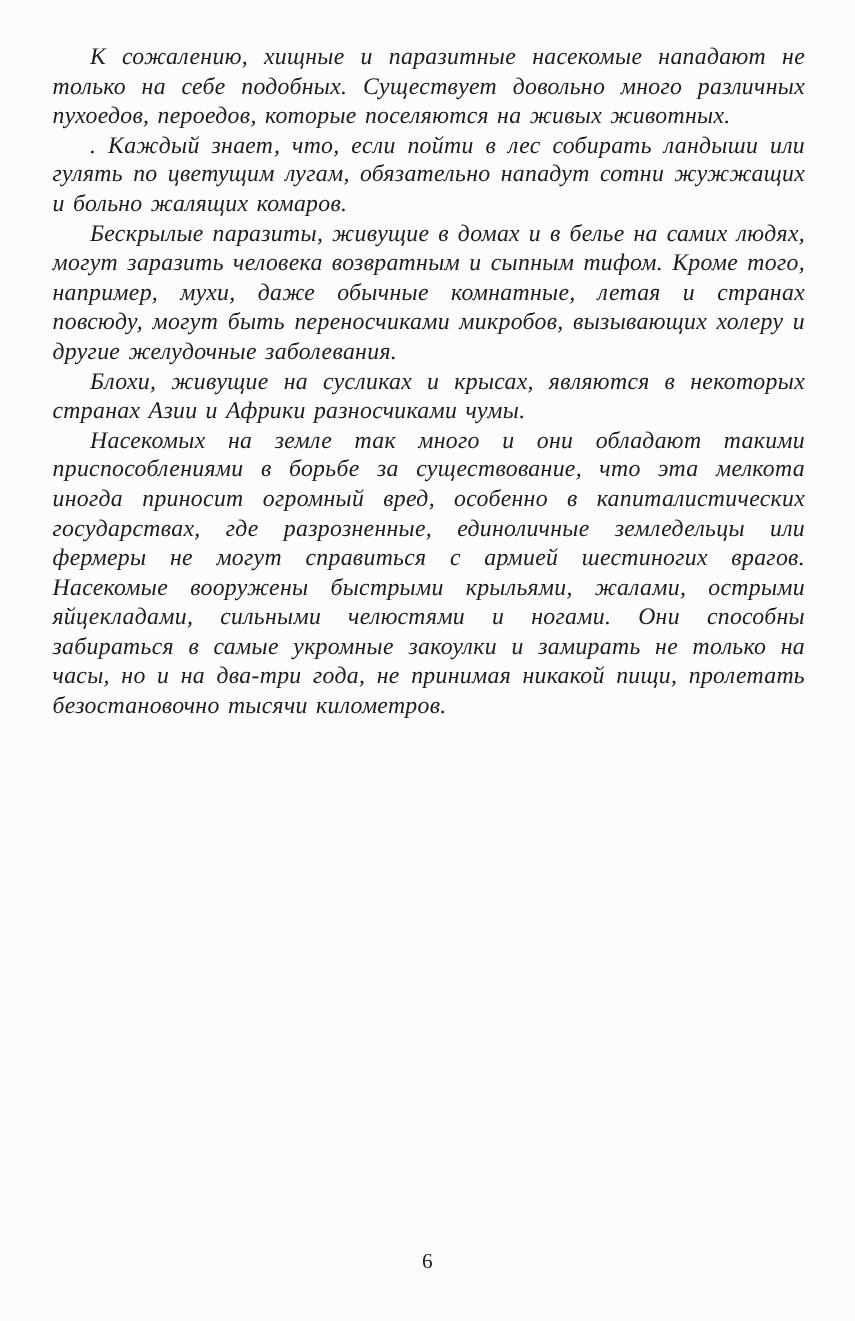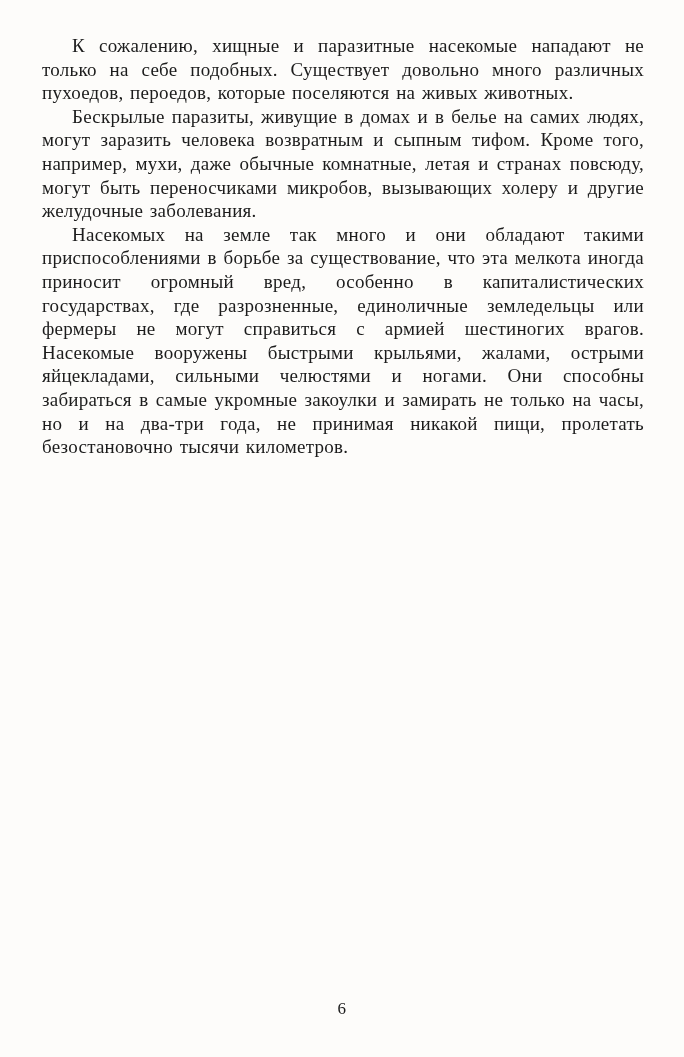--- a/index.html
+++ b/index.html
@@ -22,35 +22,38 @@
     padding: 34px 40px 0 42px;
     font-size: 19px;
     line-height: 23.6px;
     letter-spacing: 0.25px;
     word-spacing: 1.6px;
   }
   .text-block p {
     margin: 0;
     text-align: justify;
     text-indent: 30px;
+    font-style: italic;
   }
   .page-number {
     position: absolute;
     left: 0;
     right: 0;
     bottom: 38px;
     text-align: center;
     font-size: 17px;
     letter-spacing: 0.5px;
     color: #1c1c1c;
   }
 </style>
 </head>
 <body>
 
 <div class="page">
   <div class="text-block">
     <p>К сожалению, хищные и паразитные насекомые нападают не только на себе подобных. Существует довольно много различных пухоедов, пероедов, которые поселяются на живых животных.</p>
+    <p>. Каждый знает, что, если пойти в лес собирать ландыши или гулять по цветущим лугам, обязательно нападут сотни жужжащих и больно жалящих комаров.</p>
     <p>Бескрылые паразиты, живущие в домах и в белье на самих людях, могут заразить человека возвратным и сыпным тифом. Кроме того, например, мухи, даже обычные комнатные, летая и странах повсюду, могут быть переносчиками микробов, вызывающих холеру и другие желудочные заболевания.</p>
+    <p>Блохи, живущие на сусликах и крысах, являются в некоторых странах Азии и Африки разносчиками чумы.</p>
     <p>Насекомых на земле так много и они обладают такими приспособлениями в борьбе за существование, что эта мелкота иногда приносит огромный вред, особенно в капиталистических государствах, где разрозненные, единоличные земледельцы или фермеры не могут справиться с армией шестиногих врагов. Насекомые вооружены быстрыми крыльями, жалами, острыми яйцекладами, сильными челюстями и ногами. Они способны забираться в самые укромные закоулки и замирать не только на часы, но и на два-три года, не принимая никакой пищи, пролетать безостановочно тысячи километров.</p>
   </div>
   <div class="page-number">6</div>
 </div>
 
 </body></html>

